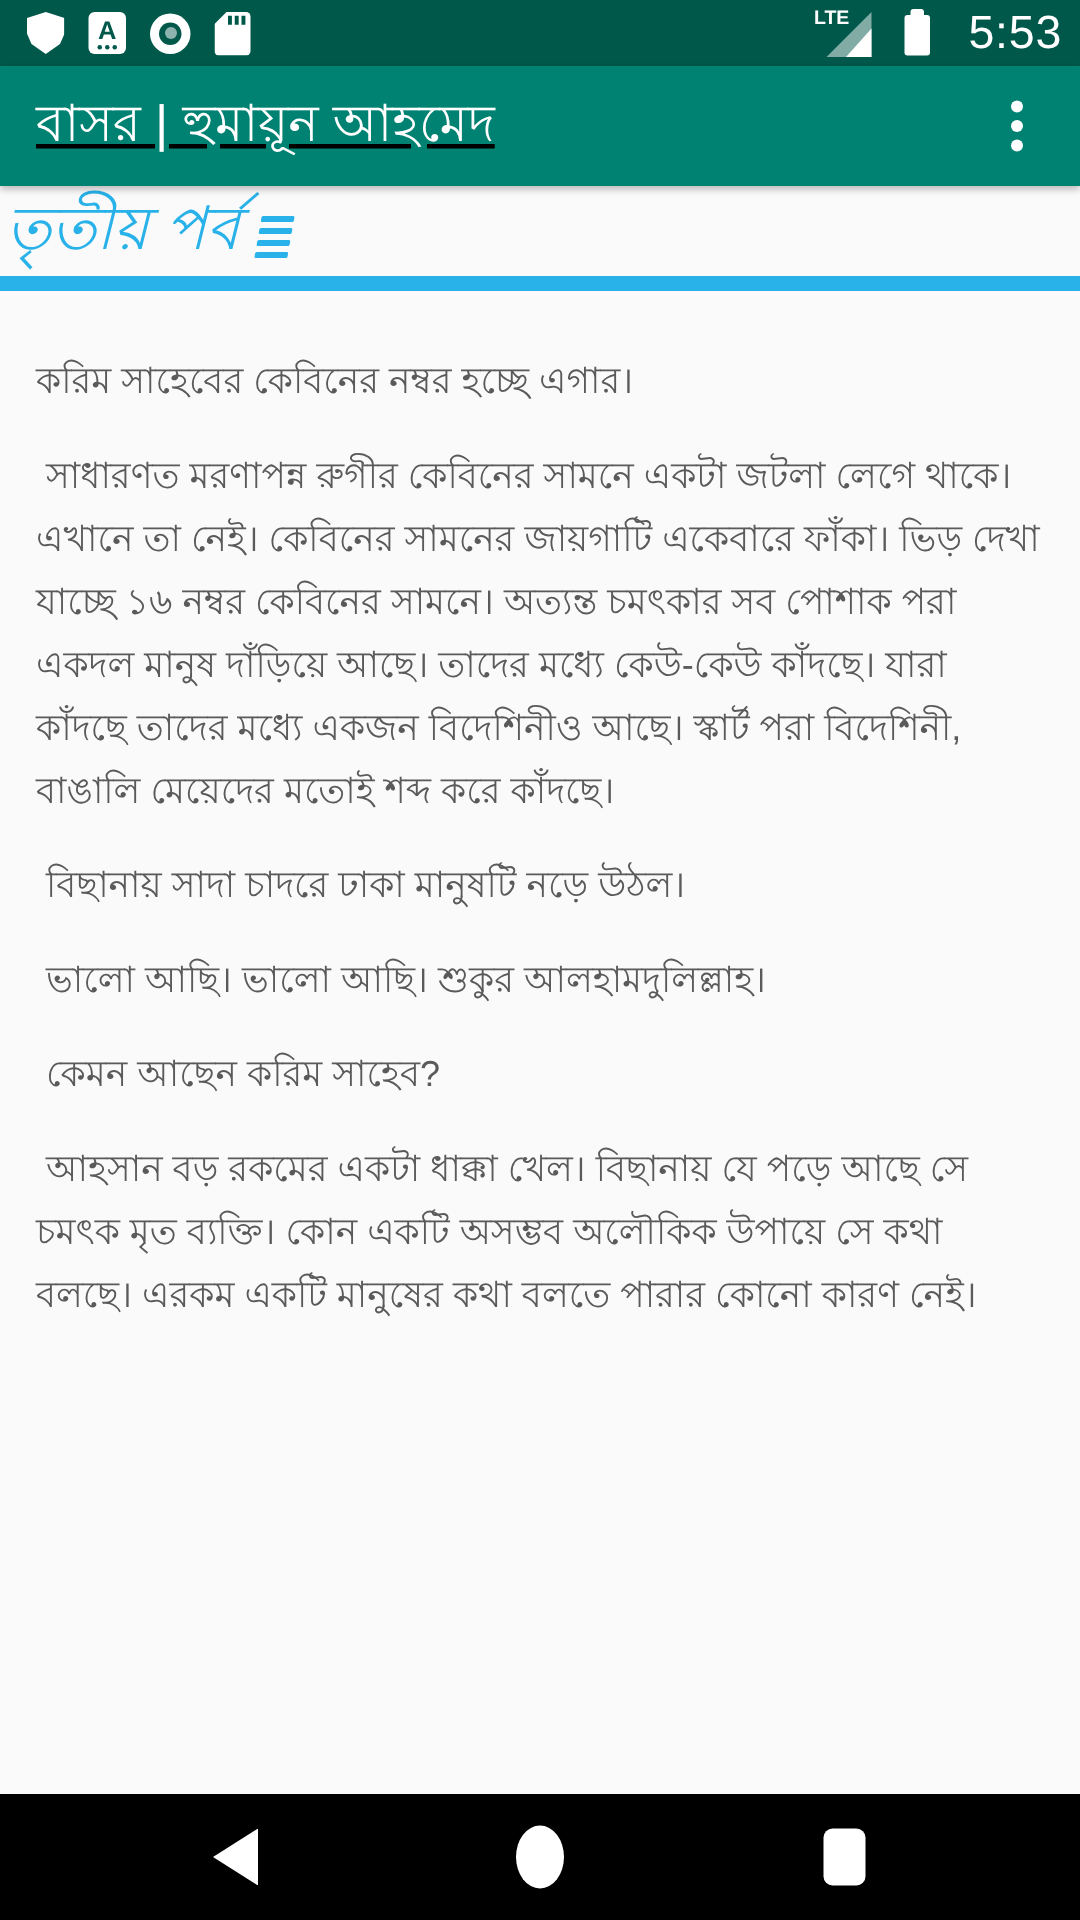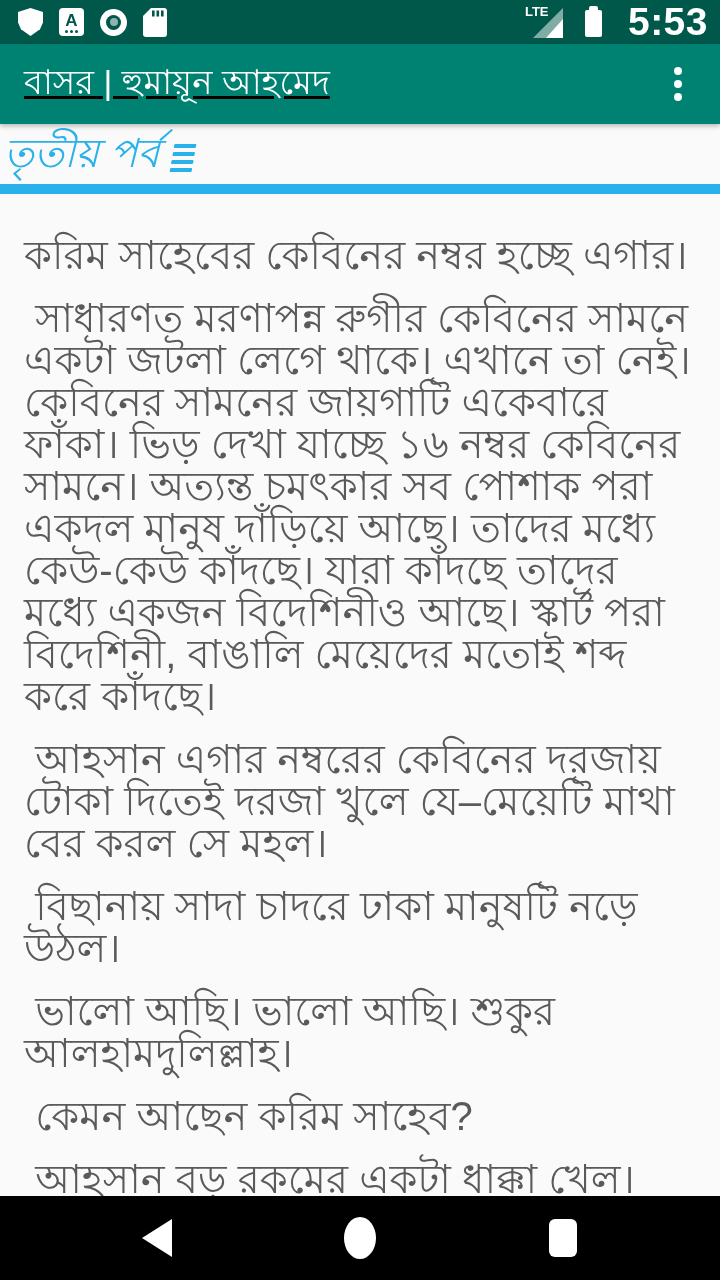--- a/index.html
+++ b/index.html
@@ -30,40 +30,40 @@
   .disc{width:27px;height:27px;border-radius:50%;background:#fff;display:flex;align-items:center;justify-content:center;}
   .disc .mid{width:15px;height:15px;border-radius:50%;background:var(--status-bar-bg);
     display:flex;align-items:center;justify-content:center;}
   .disc .dot{width:8px;height:8px;border-radius:50%;background:rgba(255,255,255,.55);}
   .sdcard{display:block;}
   .signal-wrap{position:relative;width:34px;height:34px;margin-top:2px;}
   .signal-wrap .lte{position:absolute;top:-2px;left:-6px;font-size:13px;font-weight:bold;color:#fff;letter-spacing:0;}
   .battery{position:relative;width:17px;height:27px;background:#fff;border-radius:2px;margin-top:3px;}
   .battery:before{content:"";position:absolute;top:-4px;left:4px;width:9px;height:4px;background:#fff;
     border-radius:2px 2px 0 0;}
-  .sb-time{font-size:39px;font-weight:700;color:#fff;margin-left:6px;letter-spacing:0.5px;}
+  .sb-time{font-size:31px;font-weight:400;color:#fff;margin-left:6px;letter-spacing:0.5px;}
 
   
   .app-bar{height:80px;background:var(--app-bar-bg);display:flex;align-items:center;
     padding:0 18px 0 24px;flex-shrink:0;box-shadow:0 2px 5px rgba(0,0,0,.28);position:relative;z-index:2;text-decoration:underline;}
   .app-title{color:#fff;font-size:34px;font-weight:500;white-space:nowrap;}
   .overflow{margin-left:auto;width:48px;height:60px;display:flex;flex-direction:column;
     align-items:center;justify-content:center;gap:5px;cursor:pointer;}
   .overflow i{width:8px;height:8px;background:#fff;border-radius:50%;}
 
   
   .content{flex:1;background:var(--content-bg);overflow:hidden;position:relative;border-radius:13px;}
   .section-head{display:flex;align-items:center;padding:4px 0 0 4px;}
   .section-title{color:var(--accent-cyan);font-size:40px;font-style:italic;font-weight:500;line-height:50px;}
   .justify-icon{display:flex;flex-direction:column;gap:4px;margin-left:12px;margin-top:10px;
     transform:skewX(-10deg);}
   .justify-icon i{width:22px;height:4px;background:var(--accent-cyan);border-radius:1px;}
   .divider{height:10px;background:var(--accent-cyan);margin-top:6px;}
   .para-wrap{padding:40px 22px 0 24px;}
-  .para-wrap p{font-size:40px;line-height:42px;color:var(--body-text);margin-bottom:21px;
+  .para-wrap p{font-size:24px;line-height:42px;color:var(--body-text);margin-bottom:21px;
     white-space:pre-wrap;}
 
   
   .nav-bar{height:84px;background:var(--nav-bar-bg);flex-shrink:0;position:relative;}
   .nav-back{position:absolute;left:142px;top:23px;width:30px;height:38px;background:#fff;
     clip-path:polygon(0 50%,100% 0,100% 100%);cursor:pointer;}
   .nav-home{position:absolute;left:344px;top:21px;width:32px;height:42px;background:#fff;
     border-radius:50%;cursor:pointer;}
   .nav-recents{position:absolute;left:549px;top:23px;width:28px;height:38px;background:#fff;
     border-radius:6px;cursor:pointer;}
@@ -126,21 +126,20 @@
           <i></i>
           <i></i>
           <i></i>
         </span>
     </div>
     <div class="divider"></div>
 
     <div class="para-wrap">
       <p>করিম সাহেবের কেবিনের নম্বর হচ্ছে এগার।</p>
       <p> সাধারণত মরণাপন্ন রুগীর কেবিনের সামনে একটা জটলা লেগে থাকে। এখানে তা নেই। কেবিনের সামনের জায়গাটি একেবারে ফাঁকা। ভিড় দেখা যাচ্ছে ১৬ নম্বর কেবিনের সামনে। অত্যন্ত চমৎকার সব পোশাক পরা একদল মানুষ দাঁড়িয়ে আছে। তাদের মধ্যে কেউ-কেউ কাঁদছে। যারা কাঁদছে তাদের মধ্যে একজন বিদেশিনীও আছে। স্কার্ট পরা বিদেশিনী, বাঙালি মেয়েদের মতোই শব্দ করে কাঁদছে।</p>
-      <p> আহসান এগার নম্বরের কেবিনের দরজায় টোকা দিতেই দরজা খুলে যে–মেয়েটি মাথা বের করল সে মহল।</p>
       <p> বিছানায় সাদা চাদরে ঢাকা মানুষটি নড়ে উঠল।</p>
       <p> ভালো আছি। ভালো আছি। শুকুর আলহামদুলিল্লাহ।</p>
       <p> কেমন আছেন করিম সাহেব?</p>
       <p> আহসান বড় রকমের একটা ধাক্কা খেল। বিছানায় যে পড়ে আছে সে চমৎক মৃত ব্যক্তি। কোন একটি অসম্ভব অলৌকিক উপায়ে সে কথা বলছে। এরকম একটি মানুষের কথা বলতে পারার কোনো কারণ নেই।</p>
 
     </div>
   </div>
 
   <div class="nav-bar">
     <span class="nav-back"></span>

